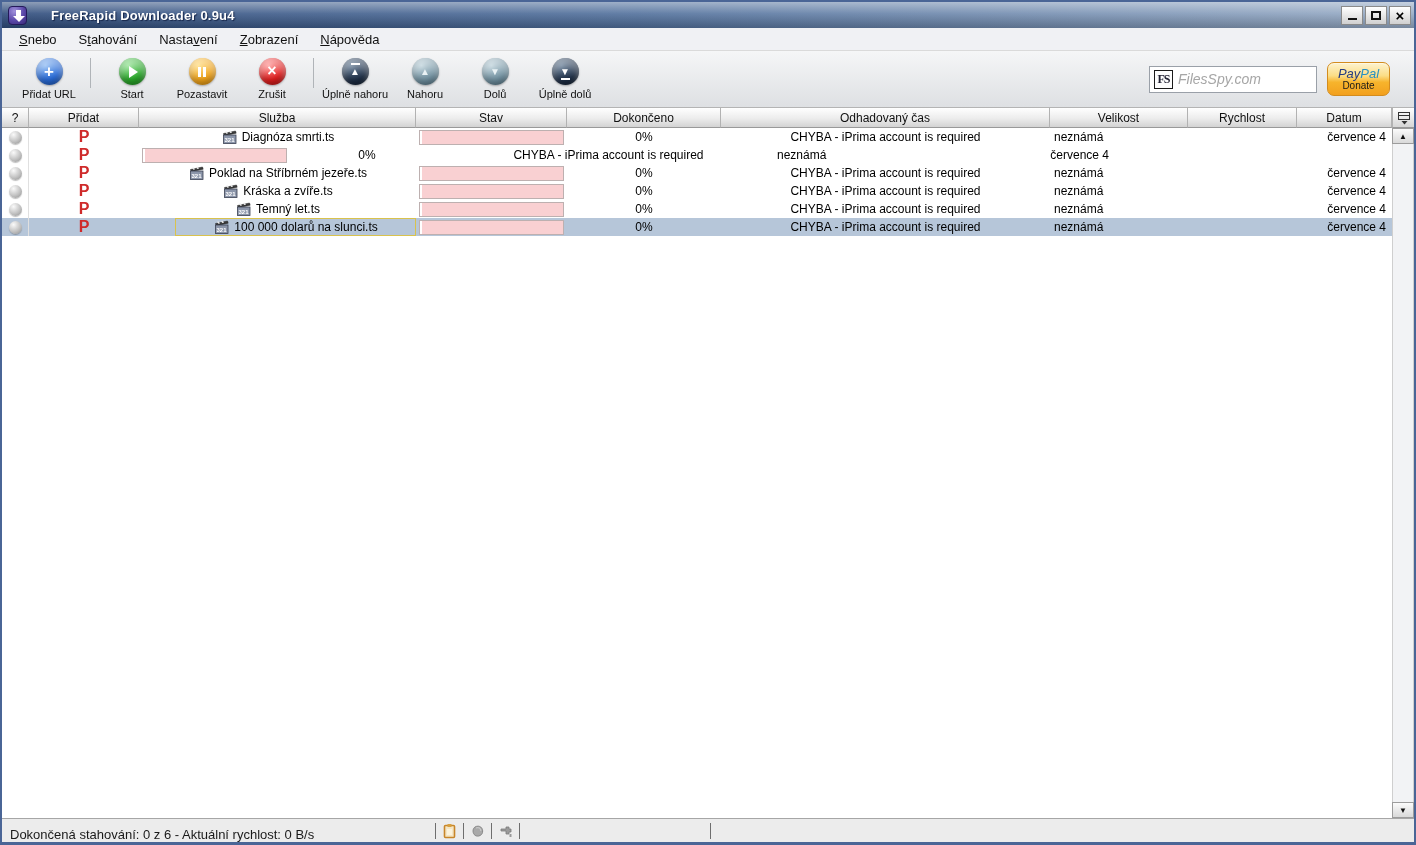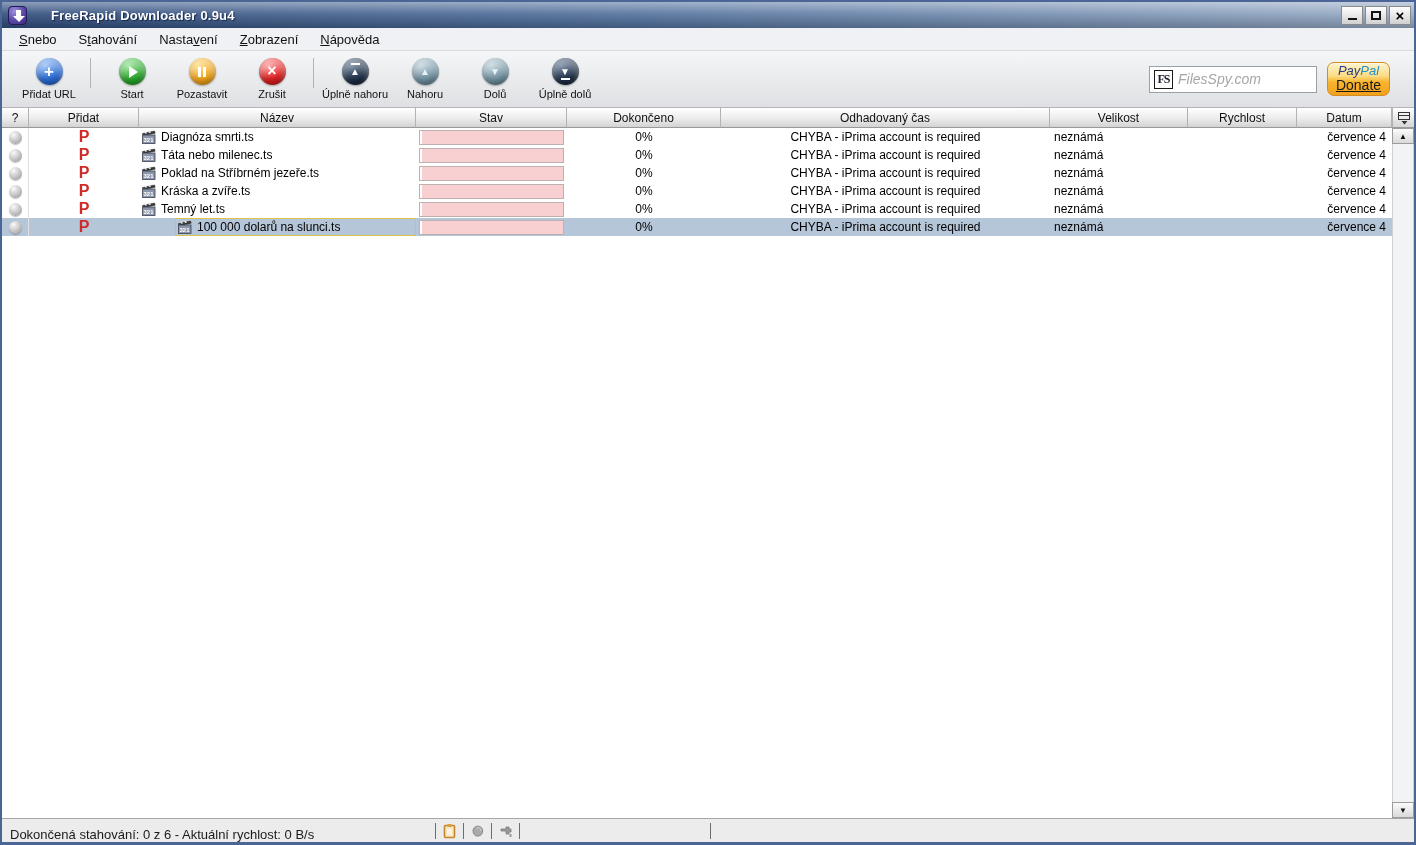--- a/index.html
+++ b/index.html
@@ -53,41 +53,41 @@
 
   .searchbox { margin-left:auto; width:168px; height:27px; background:#fff; border:1px solid #9aa0a8; display:flex; align-items:center; padding:2px 4px; gap:5px; }
   .fs-badge { width:19px; height:19px; border:1px solid #1a1a1a; background:#fdfdfd; color:#223; font-family:"Liberation Serif", serif; font-weight:bold; font-size:12px; display:flex; align-items:center; justify-content:center; letter-spacing:-1px; flex:0 0 19px; }
   .searchbox input { flex:1; min-width:0; border:none; outline:none; background:transparent; font-size:14px; font-style:italic; color:#555; font-family:"Liberation Sans", sans-serif; }
   .searchbox input::placeholder { color:#a6a6a6; font-style:italic; }
   .paypal-btn { width:63px; height:34px; margin:0 24px 0 10px; border-radius:7px; border:1px solid #d38c1e;
     background: linear-gradient(180deg, #fdf3cf 0%, #fbdd85 40%, #f7b42c 60%, #f2a01e 100%);
     display:flex; flex-direction:column; align-items:center; justify-content:center; box-shadow: inset 0 1px 0 #fff8e0; }
   .pp-logo { font-size:13px; font-weight:normal; font-style:italic; color:#253b80; line-height:1.05; }
   .pp-logo .pal { color:#2790c3; }
-  .pp-donate { font-size:14px; color:#1a1a1a; line-height:1.1;text-decoration:underline; }
+  .pp-donate { font-size:10px; color:#1a1a1a; line-height:1.1; }
 
   
   .table-area { flex:1 1 auto; position:relative; background:#fff; overflow:hidden; display:flex; flex-direction:column; }
   .thead { display:flex; height:20px; flex:0 0 20px; }
   .th { background:linear-gradient(#ffffff 0%, #ececec 55%, #d3d3d3 100%); border-right:1px solid #b2b2b2; border-bottom:1px solid #999;
     font-size:12px; color:#111; display:flex; align-items:center; justify-content:center; overflow:hidden; white-space:nowrap; }
   .c0{width:27px;} .c1{width:110px;} .c2{width:277px;} .c3{width:151px;} .c4{width:154px;} .c5{width:329px;} .c6{width:138px;} .c7{width:109px;} .c8{width:95px;}
   .rows { flex:1 1 auto; }
   .row { display:flex; height:18px; align-items:center; font-size:12px; color:#000; }
   .row.selected { background:#b6c6d9; }
   .cell { display:flex; align-items:center; height:18px; overflow:hidden; white-space:nowrap; }
   .cell.c0 { justify-content:center; border-right:1px solid #e0e0e0; }
   .cell.c1 { justify-content:center; }
   .cell.c4 { justify-content:center; }
   .cell.c5 { justify-content:center; }
   .cell.c6 { justify-content:flex-start; padding-left:4px; }
   .cell.c8 { justify-content:flex-end; padding-right:6px; }
   .status-ball { width:13px; height:13px; border-radius:50%; background: radial-gradient(circle at 35% 28%, #fafafa, #c2c2c2 55%, #8e8e8e); box-shadow:0 1px 1px rgba(0,0,0,.25); }
   .service-p { color:#cf2b2b; font-weight:bold; font-size:16px; font-family:"Liberation Sans", sans-serif; }
-  .name-wrap { display:flex; align-items:center; gap:5px; width:100%; height:18px; padding-left:2px; border:1px solid transparent; }
+  .name-wrap { display:flex; align-items:center; gap:5px; width:100%; height:18px; padding-left:2px; border:1px solid transparent;justify-content:center; }
   .row.selected .name-wrap { border-color:#d9c24d;margin-left:36px; }
   .film-icon { flex:0 0 14px; }
   .progress { width:145px; height:15px; margin-left:3px; background:#f9d0d2; border:1px solid #bdb0b0; box-shadow: inset 2px 0 0 #fff; }
 
   
   .scrollcol { position:absolute; top:0; right:0; width:22px; bottom:0; display:flex; flex-direction:column; }
   .corner-btn { height:20px; flex:0 0 20px; background:linear-gradient(#ffffff,#d6d6d6); border-bottom:1px solid #999; border-left:1px solid #b2b2b2; display:flex; align-items:center; justify-content:center; }
   .scroll-arrow { height:16px; flex:0 0 16px; background:linear-gradient(#fbfbfb,#d9d9d9); border:1px solid #9c9c9c; display:flex; align-items:center; justify-content:center; font-size:8px; color:#111; }
   .scroll-track { flex:1 1 auto; background:#f2f3f5; border-left:1px solid #cfcfcf; border-right:1px solid #cfcfcf; }
 
@@ -188,21 +188,21 @@
     <div class="paypal-btn">
       <div class="pp-logo"><span>Pay</span><span class="pal">Pal</span></div>
       <div class="pp-donate">Donate</div>
     </div>
   </div>
 
   <div class="table-area">
     <div class="thead">
         <div class="th c0">?</div>
         <div class="th c1">Přidat</div>
-        <div class="th c2">Název</div>
+        <div class="th c2">Služba</div>
         <div class="th c3">Stav</div>
         <div class="th c4">Dokončeno</div>
         <div class="th c5">Odhadovaný čas</div>
         <div class="th c6">Velikost</div>
         <div class="th c7">Rychlost</div>
         <div class="th c8">Datum</div>
       </div>
     <div class="rows">
         <div class="row">
     <div class="cell c0">
@@ -232,32 +232,20 @@
     <div class="cell c7"></div>
     <div class="cell c8">července 4</div>
   </div>
         <div class="row">
     <div class="cell c0">
             <div class="status-ball"></div>
           </div>
     <div class="cell c1">
             <span class="service-p">P</span>
           </div>
-    <div class="cell c2">
-      <div class="name-wrap">
-        <svg class="film-icon" width="14" height="14" viewBox="0 0 14 14">
-          <polygon points="0.5,3.5 12.5,1 13.2,3.2 1.2,5.7" fill="#3a3a3a" stroke="#222" stroke-width="0.5"></polygon>
-          <polygon points="2,1.8 3.8,1.5 5,3.4 3.2,3.8" fill="#e8e8e8"></polygon>
-          <polygon points="6,1.1 7.8,0.8 9,2.7 7.2,3.1" fill="#e8e8e8"></polygon>
-          <rect x="0.5" y="5" width="12.5" height="8.5" fill="#8c96aa" stroke="#3a4052" stroke-width="0.8"></rect>
-          <text x="1.5" y="12" font-size="6" fill="#fff" font-family="Liberation Sans" font-weight="bold">321</text>
-        </svg>
-        <span class="fname">Táta nebo milenec.ts</span>
-      </div>
-    </div>
     <div class="cell c3">
             <div class="progress"></div>
           </div>
     <div class="cell c4">0%</div>
     <div class="cell c5">CHYBA - iPrima account is required</div>
     <div class="cell c6">neznámá</div>
     <div class="cell c7"></div>
     <div class="cell c8">července 4</div>
   </div>
         <div class="row">

